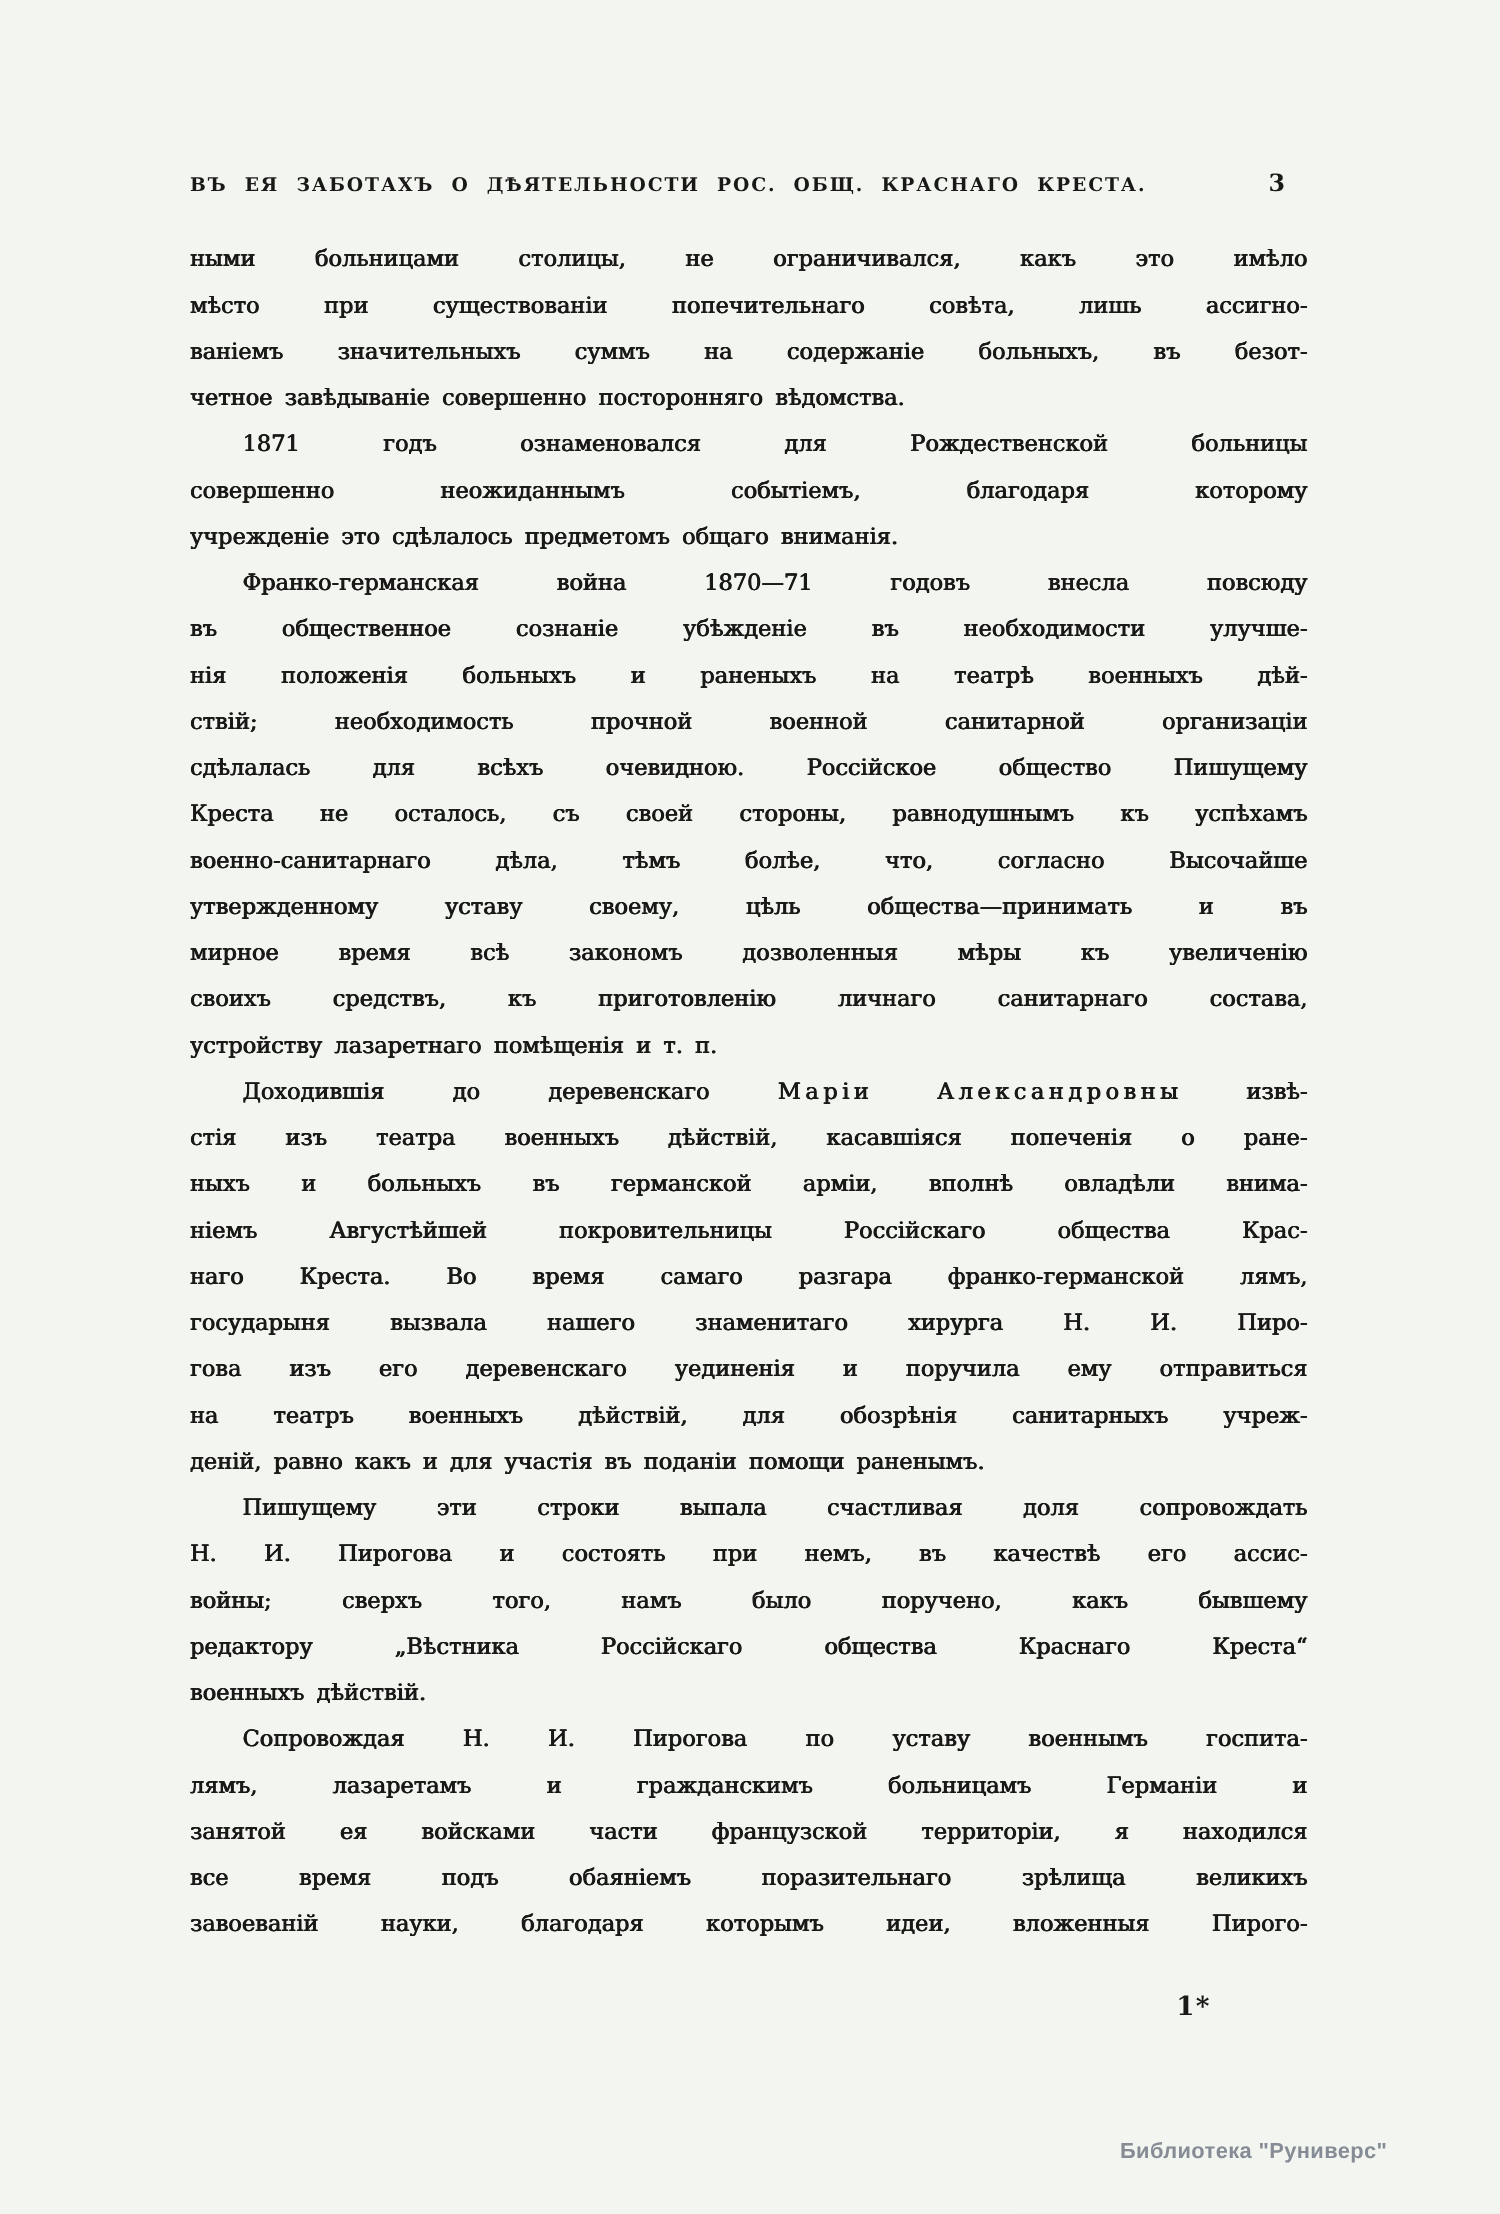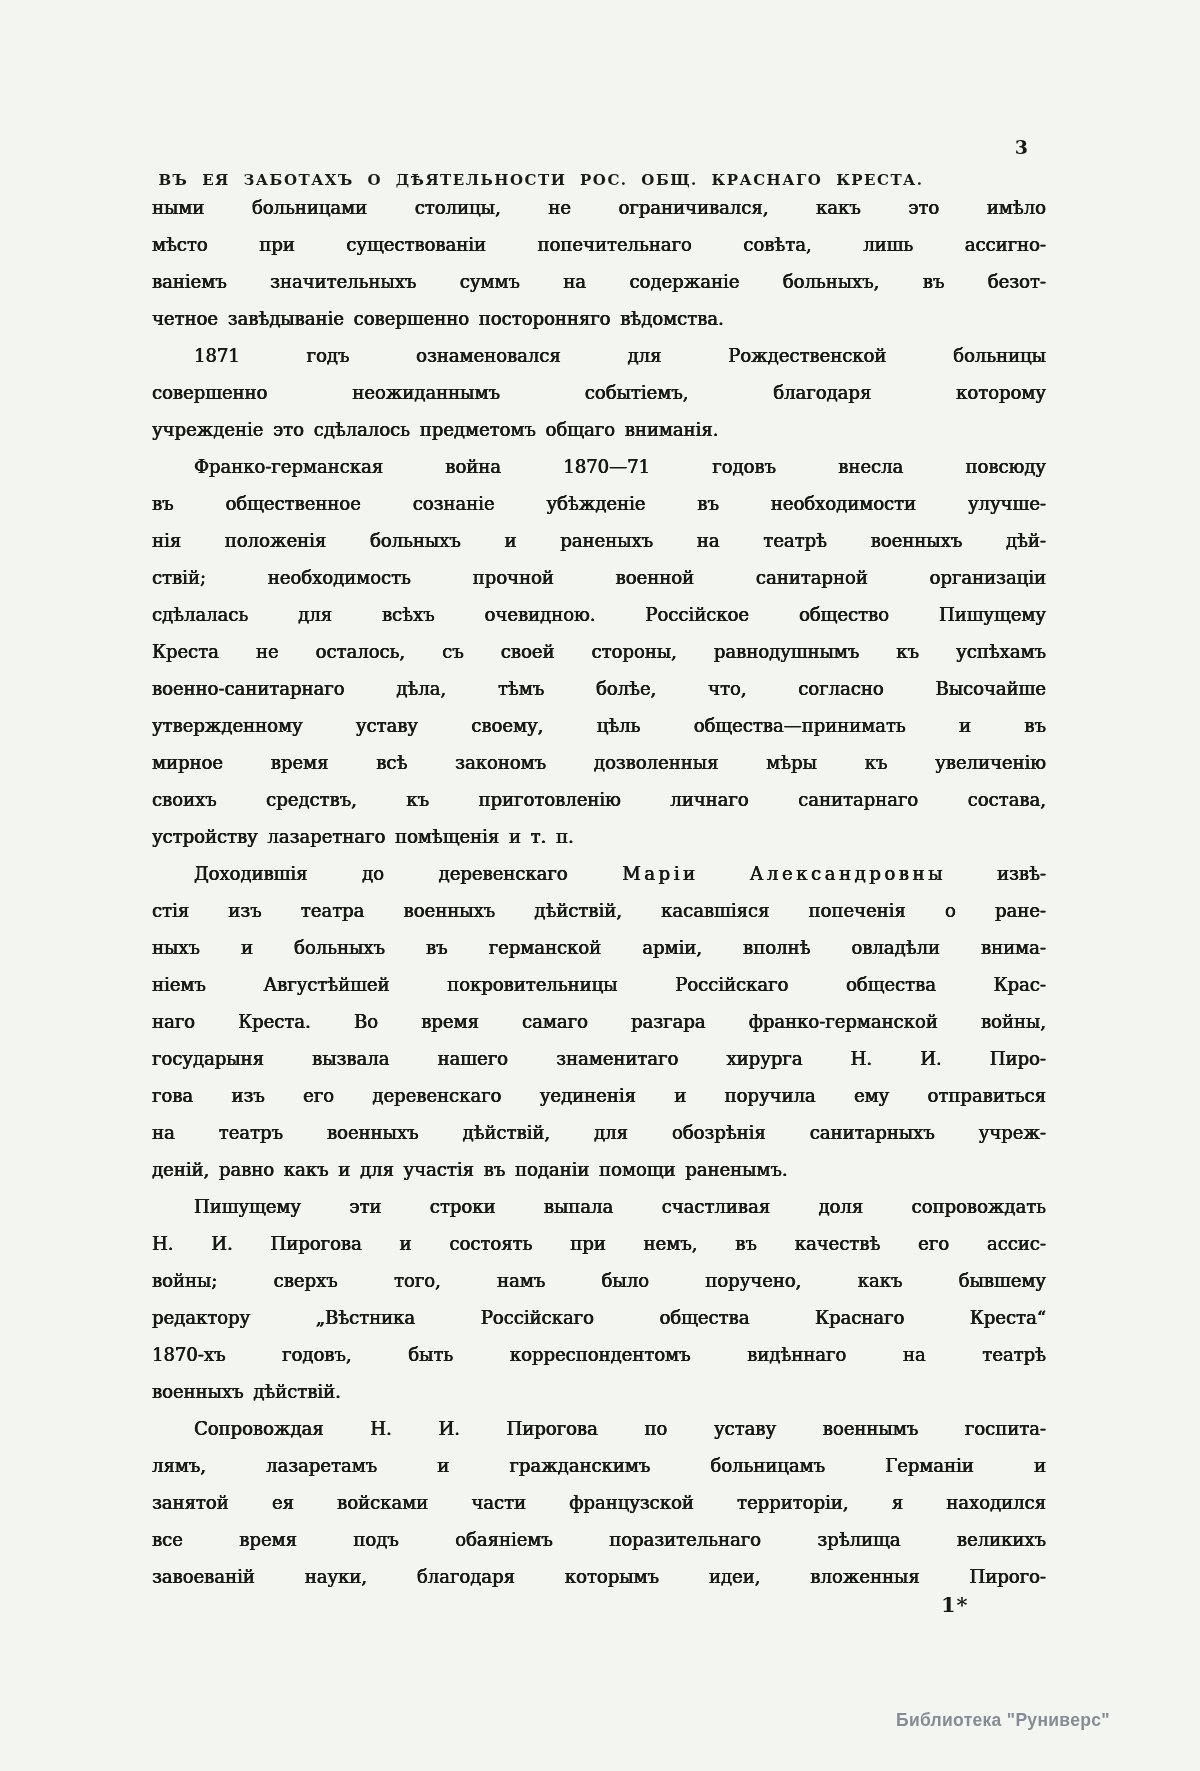--- a/index.html
+++ b/index.html
@@ -13,23 +13,21 @@
   }
   .running-header {
     position:absolute;
     left:152px; top:139px; width:894px;
     font-size:15px; font-weight:bold;
     letter-spacing:1.5px; word-spacing:7px;
     white-space:nowrap;
   }
   .running-header .title {
     display:block;
-    text-align:center;
     padding-right:116px;
-    margin-top:32px;
   }
   .running-header .pageno {
     position:absolute; right:18px; top:-3px;
     font-size:19px; letter-spacing:0;
   }
   .text-block {
     position:absolute;
     left:152px; top:189px; width:894px;
     font-size:18px;
     text-shadow:0.4px 0 currentColor, -0.3px 0 currentColor;
@@ -86,30 +84,29 @@
       <div class="line">Креста не осталось, съ своей стороны, равнодушнымъ къ успѣхамъ</div>
       <div class="line">военно-санитарнаго дѣла, тѣмъ болѣе, что, согласно Высочайше</div>
       <div class="line">утвержденному уставу своему, цѣль общества—принимать и въ</div>
       <div class="line">мирное время всѣ закономъ дозволенныя мѣры къ увеличенію</div>
       <div class="line">своихъ средствъ, къ приготовленію личнаго санитарнаго состава,</div>
       <div class="line last">устройству лазаретнаго помѣщенія и т. п.</div>
       <div class="line indent">Доходившія до деревенскаго М а р і и А л е к с а н д р о в н ы извѣ-</div>
       <div class="line">стія изъ театра военныхъ дѣйствій, касавшіяся попеченія о ране-</div>
       <div class="line">ныхъ и больныхъ въ германской арміи, вполнѣ овладѣли внима-</div>
       <div class="line">ніемъ Августѣйшей покровительницы Россійскаго общества Крас-</div>
-      <div class="line">наго Креста. Во время самаго разгара франко-германской войны,</div>
+      <div class="line">наго Креста. Во время самаго разгара франко-германской лямъ,</div>
       <div class="line">государыня вызвала нашего знаменитаго хирурга Н. И. Пиро-</div>
       <div class="line">гова изъ его деревенскаго уединенія и поручила ему отправиться</div>
       <div class="line">на театръ военныхъ дѣйствій, для обозрѣнія санитарныхъ учреж-</div>
       <div class="line last">деній, равно какъ и для участія въ поданіи помощи раненымъ.</div>
       <div class="line indent">Пишущему эти строки выпала счастливая доля сопровождать</div>
       <div class="line">Н. И. Пирогова и состоять при немъ, въ качествѣ его ассис-</div>
       <div class="line">войны; сверхъ того, намъ было поручено, какъ бывшему</div>
       <div class="line">редактору „Вѣстника Россійскаго общества Краснаго Креста“</div>
-      <div class="line">1870-хъ годовъ, быть корреспондентомъ видѣннаго на театрѣ</div>
       <div class="line last">военныхъ дѣйствій.</div>
       <div class="line indent">Сопровождая Н. И. Пирогова по уставу военнымъ госпита-</div>
       <div class="line">лямъ, лазаретамъ и гражданскимъ больницамъ Германіи и</div>
       <div class="line">занятой ея войсками части французской территоріи, я находился</div>
       <div class="line">все время подъ обаяніемъ поразительнаго зрѣлища великихъ</div>
       <div class="line">завоеваній науки, благодаря которымъ идеи, вложенныя Пирого-</div>
     </div>
 
   <div class="sig-mark">1*</div>
 

